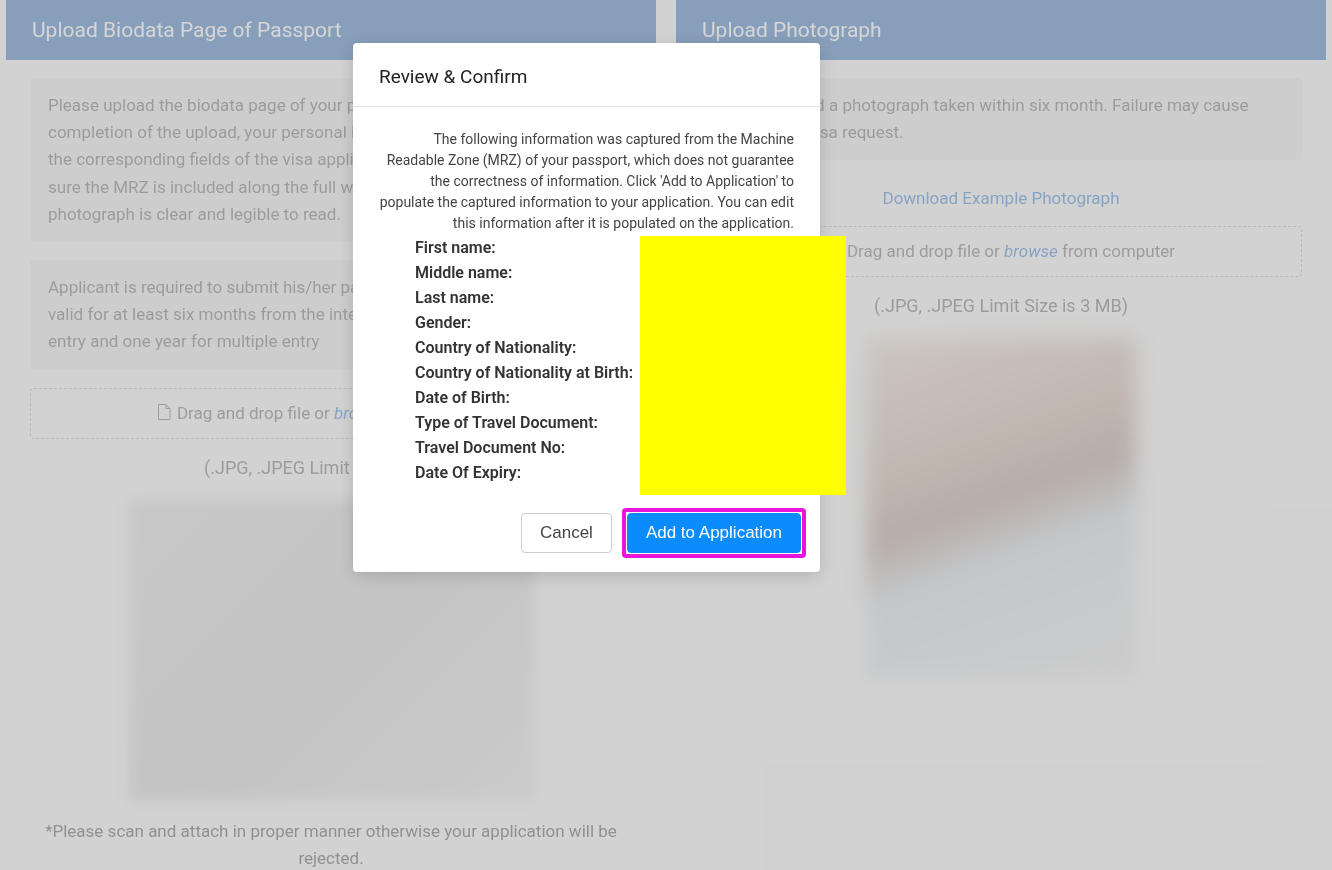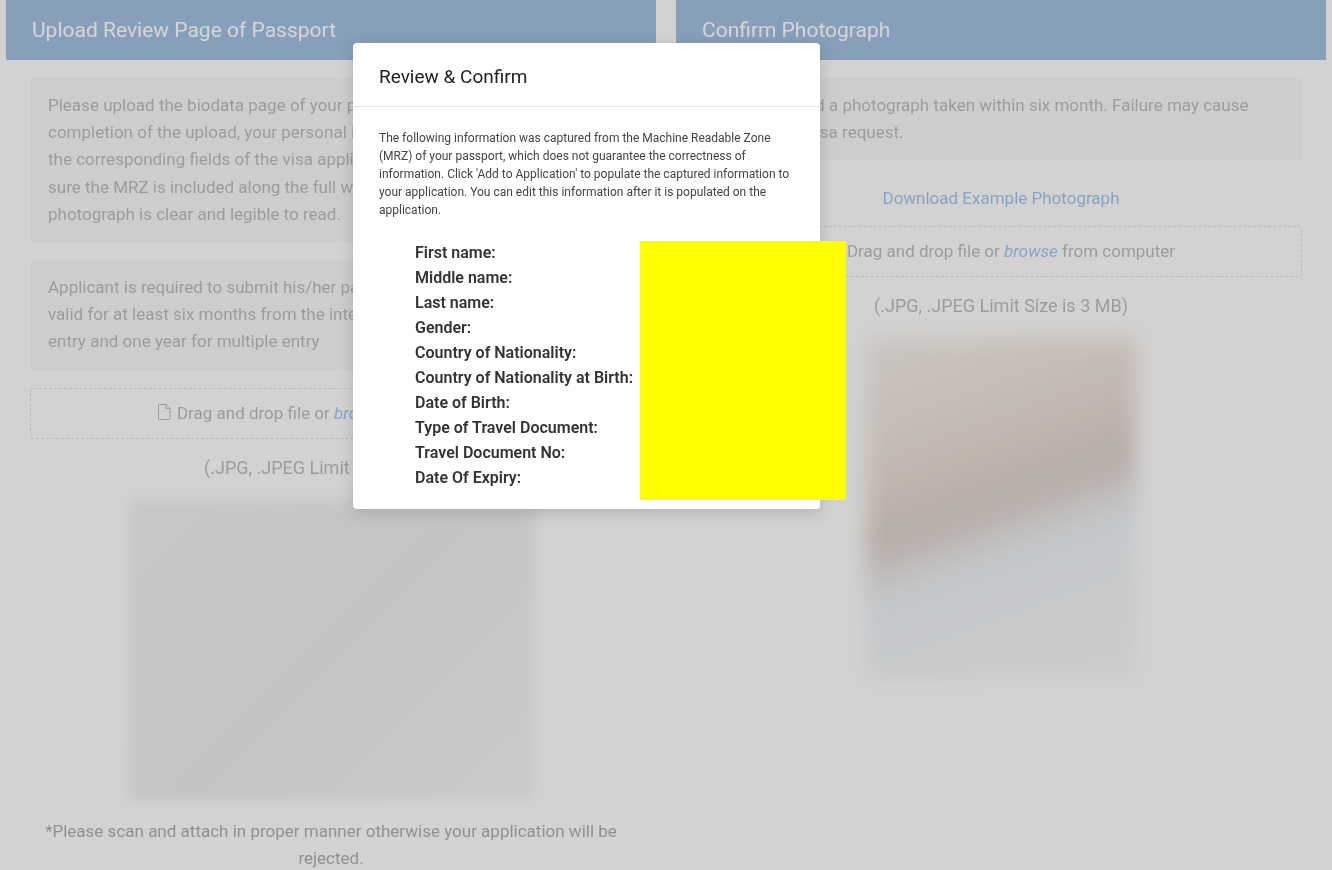--- a/index.html
+++ b/index.html
@@ -121,24 +121,25 @@
       padding: 22px 26px 18px 26px;
       border-bottom: 1px solid #e6e6e6;
       font-size: 19px;
       color: #222;
     }
     .modal-body {
       padding: 22px 26px 18px 26px;
       position: relative;
     }
     .modal-desc {
-      font-size: 12px;
+      font-size: 14px;
       line-height: 1.5;
       color: #444;
-      margin-bottom: 22px;
+      margin-bottom: 2px;
+      text-align: right;
     }
     .mrz-row {
       position: relative;
       margin-left: 36px;
     }
     .mrz-fields {
       font-size: 16px;
       color: #333;
       line-height: 1.5;
     }
@@ -187,42 +188,42 @@
       margin-top: 4px;
     }
   </style>
 </head>
 <body>
 
 <div class="page-container">
 
   <div class="panel">
     <div class="panel-header">
-      <span>Upload Review Page of Passport</span>
+      <span>Upload Biodata Page of Passport</span>
     </div>
     <div class="panel-body">
       <div class="info-box">Please upload the biodata page of your passport here. Upon successful completion of the upload, your personal information will be populated in the corresponding fields of the visa application. For accurate results, make sure the MRZ is included along the full width of the photograph and the photograph is clear and legible to read.</div>
       <div class="info-box">Applicant is required to submit his/her passport/travel document that is valid for at least six months from the intended date of arrival for single entry and one year for multiple entry</div>
       <div class="dropzone">
         <span class="file-icon">
           <svg width="14" height="16" viewBox="0 0 14 16" fill="none">
               <path d="M2 0.5h7l4 4V15a0.5 0.5 0 0 1-0.5 0.5H2A0.5 0.5 0 0 1 1.5 15V1A0.5 0.5 0 0 1 2 0.5z" stroke="#5b5b5b" stroke-width="1"></path>
               <path d="M9 0.5V4.5h4" stroke="#5b5b5b" stroke-width="1" fill="none"></path>
             </svg>
         </span><span>Drag and drop file or </span><span class="browse-link">browse</span><span> from computer</span>
       </div>
       <div class="limit-text">(.JPG, .JPEG Limit Size is 3 MB)</div>
       <div class="uploaded-image uploaded-passport"></div>
       <div class="warning-text">*Please scan and attach in proper manner otherwise your application will be rejected.</div>
     </div>
   </div>
 
   <div class="panel">
     <div class="panel-header">
-      <span>Confirm Photograph</span>
+      <span>Upload Photograph</span>
     </div>
     <div class="panel-body">
       <div class="info-box">Please upload a photograph taken within six month. Failure may cause rejection of visa request.</div>
       <div class="download-link">
         <a href="#">Download Example Photograph</a>
       </div>
       <div class="right-dropzone-wrap">
         <div class="dropzone">
           <span class="file-icon">
             <svg width="14" height="16" viewBox="0 0 14 16" fill="none">
@@ -255,13 +256,19 @@
         <div>Country of Nationality:</div>
         <div>Country of Nationality at Birth:</div>
         <div>Date of Birth:</div>
         <div>Type of Travel Document:</div>
         <div>Travel Document No:</div>
         <div>Date Of Expiry:</div>
       </div>
       <div class="redaction"></div>
     </div>
   </div>
+  <div class="modal-footer">
+    <button class="btn btn-cancel">Cancel</button>
+    <span class="btn-primary-wrap">
+      <button class="btn btn-primary">Add to Application</button>
+    </span>
+  </div>
 </div>
 
 </body></html>

